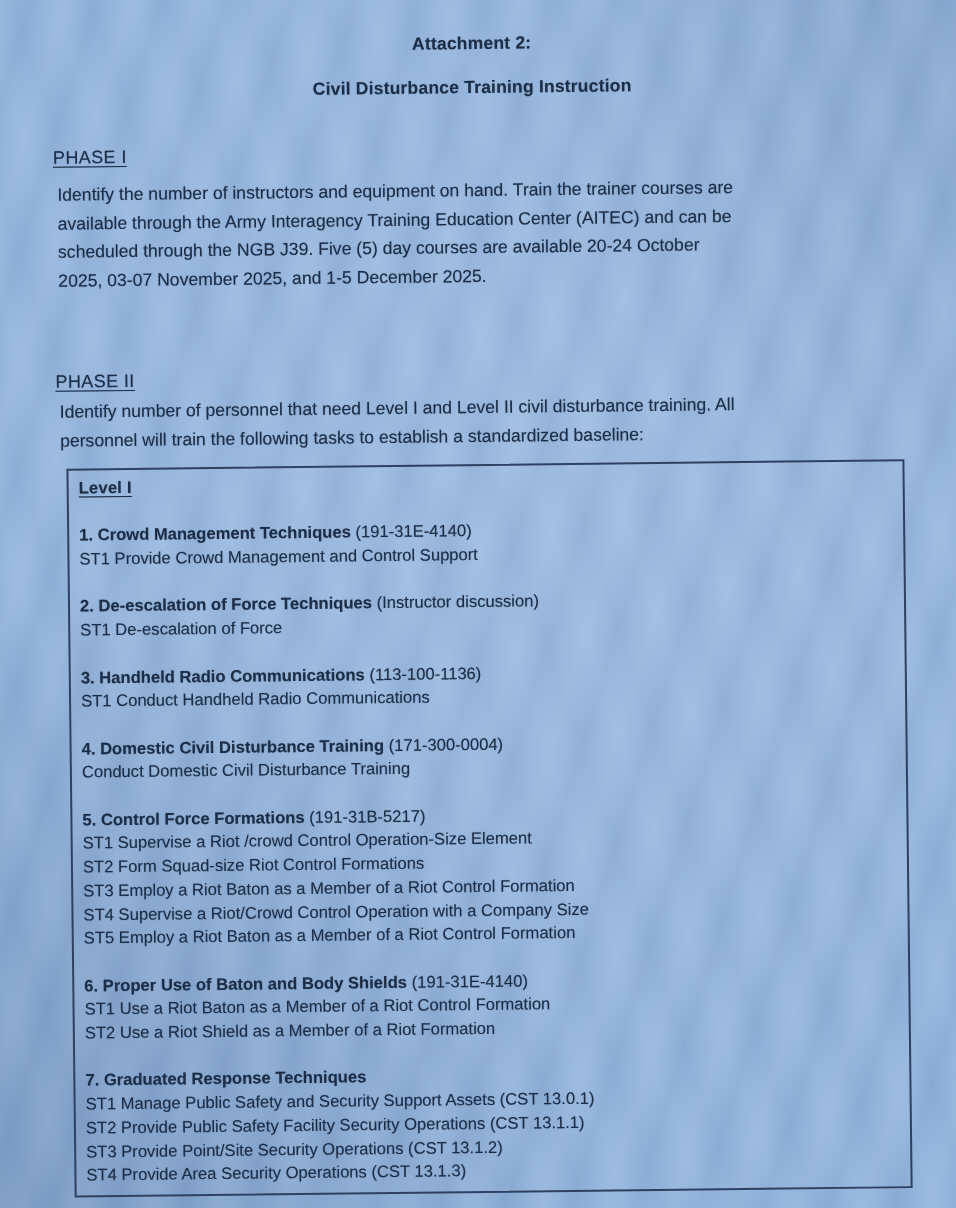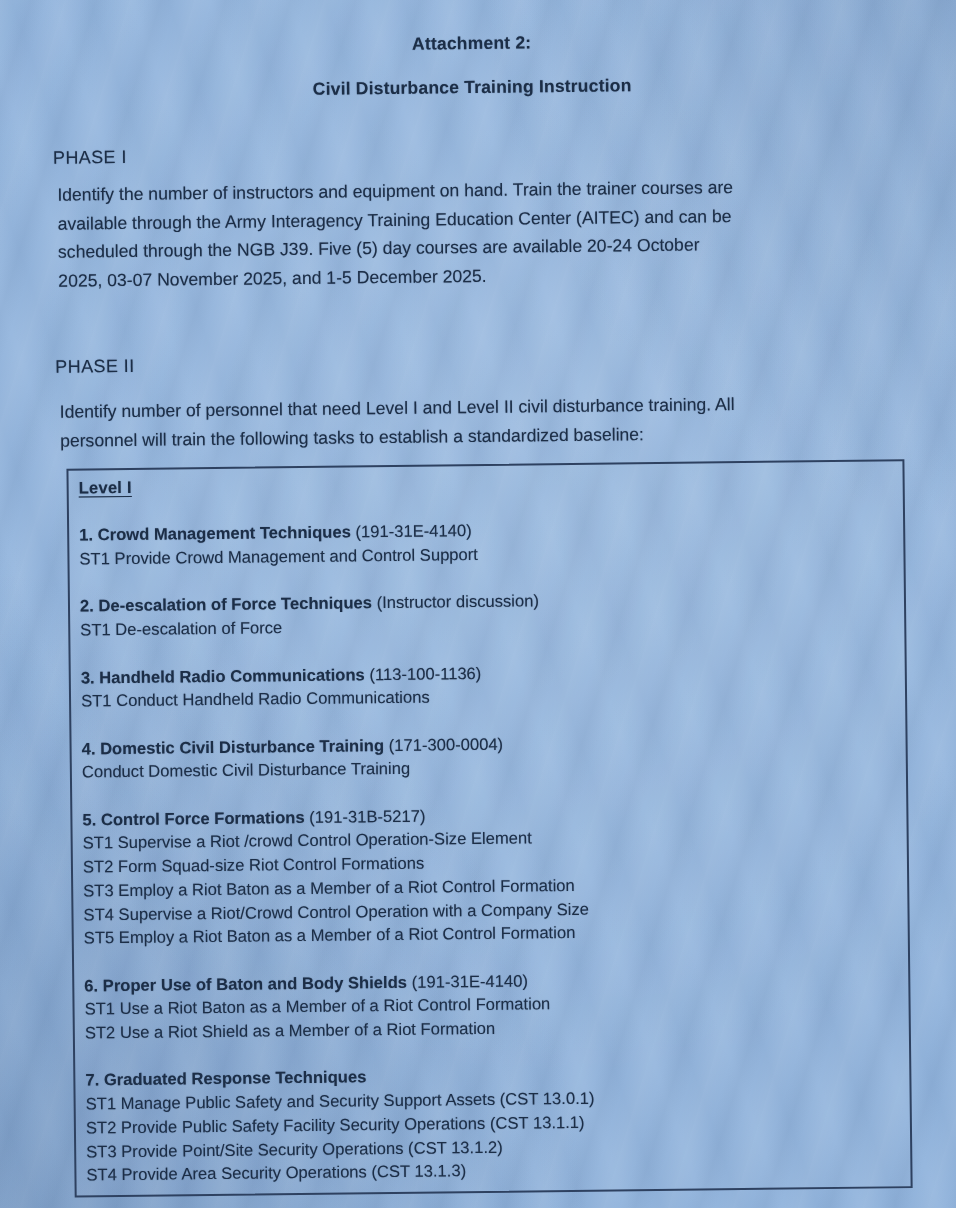--- a/index.html
+++ b/index.html
@@ -42,24 +42,25 @@
     font-size: 17.5px;
     letter-spacing: 0.2px;
   }
   .attachment-label { top: 33px; }
   .doc-title { top: 77px; }
   .phase-heading {
     position: absolute;
     left: 58px;
     font-size: 18px;
     letter-spacing: 0.4px;
+    text-decoration: underline;
     text-underline-offset: 3px;
   }
   .phase-1-heading { top: 143px; }
-  .phase-2-heading { top: 352px; }
+  .phase-2-heading { top: 367px; }
   .para {
     position: absolute;
     left: 62px;
     width: 860px;
     font-size: 17.6px;
     line-height: 28.6px;
   }
   .para-1 { top: 176px; }
   .para-2 { top: 393px; }
   .level-box {

